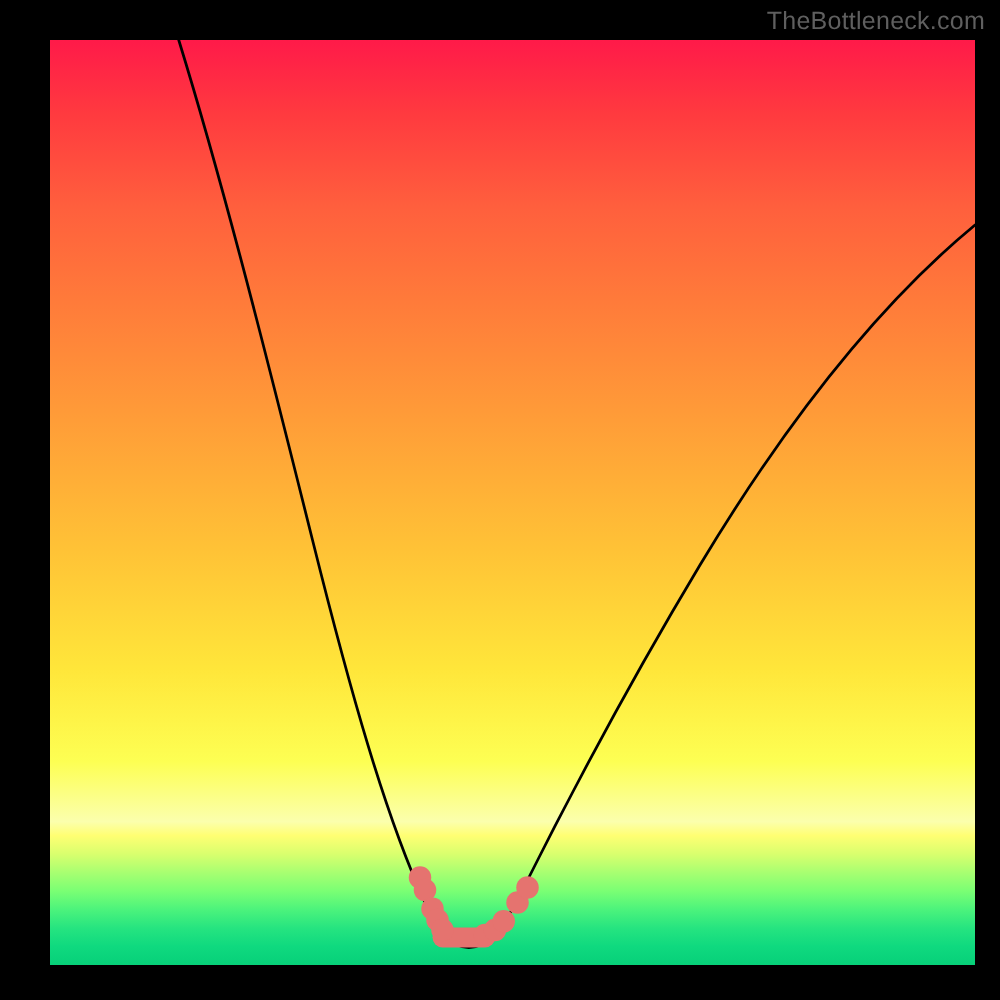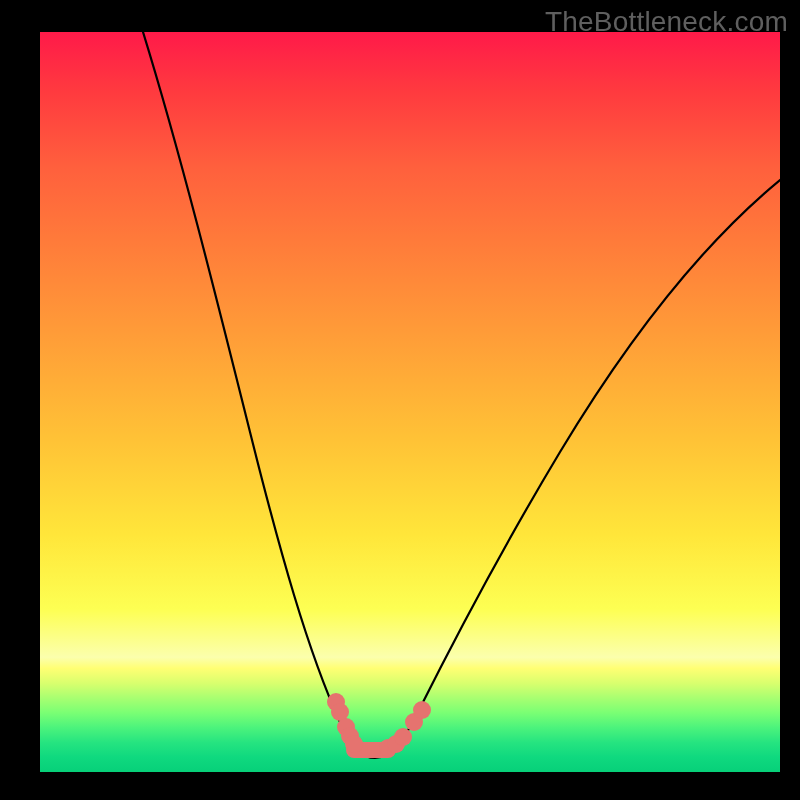--- a/index.html
+++ b/index.html
@@ -42,21 +42,21 @@
       #4cf37c 94%,
       #26e480 96%,
       #0fd97f 98%,
       #07d079 100%);
   }
   .watermark {
     position: absolute;
     top: 6px;
     right: 12px;
     color: #5f5f5f;
-    font-size: 28px;
+    font-size: 20px;
     font-weight: 500;
     letter-spacing: 0.2px;
   }
   svg.curve {
     position: absolute;
     left: 0;
     top: 0;
     width: 740px;
     height: 740px;
   }

